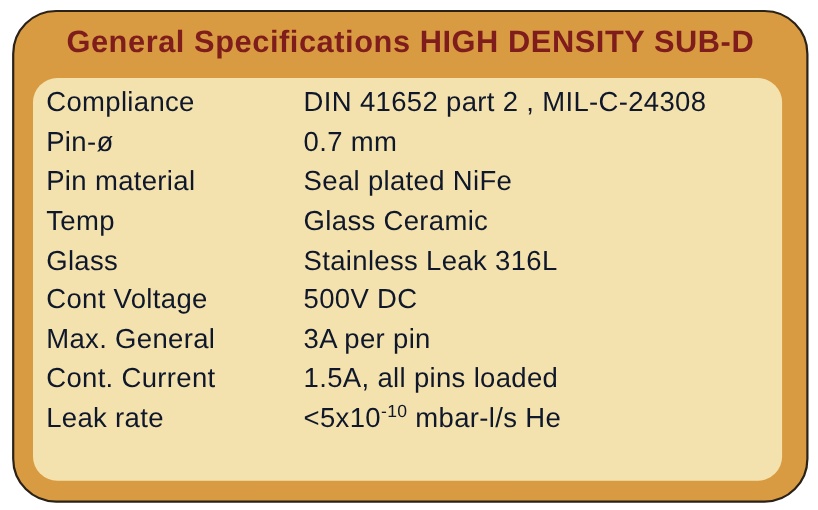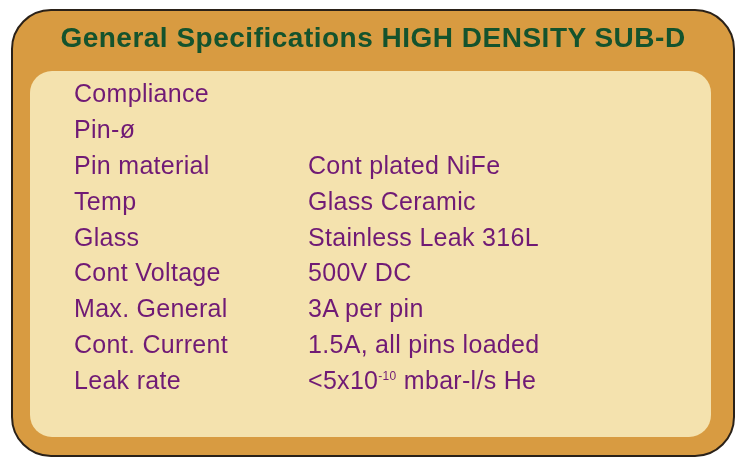--- a/index.html
+++ b/index.html
@@ -21,75 +21,76 @@
     background: #d89b41;
     border: 2px solid #2a2118;
     border-radius: 40px;
   }
   .card-title {
     margin-top: 11px;
     text-align: center;
     font-size: 28px;
     font-weight: bold;
     letter-spacing: 0.5px;
-    color: #14532d;
+    color: #7f1d1d;
     white-space: nowrap;
   }
   .panel {
     position: absolute;
     left: 17px;
     top: 60px;
     width: 681px;
     height: 366px;
     box-sizing: border-box;
     background: #f4e2ae;
     border-radius: 22px;
     padding: 5px 0 0 12px;
   }
   .row {
     display: flex;
     align-items: center;
     height: 35.8px;
     font-size: 25px;
     letter-spacing: 0.3px;
-    color: #701a75;
+    color: #0f172a;
     white-space: nowrap;
-    margin-left: 32px;
   }
   .label {
     flex: none;
     width: 234px;
   }
   .value sup, sup {
-    font-size: 12px;
+    font-size: 16px;
     vertical-align: super;
     line-height: 0;
   }
 </style>
 </head>
 <body>
 
 <div class="page">
   <div class="card">
 
     <div class="card-title">General Specifications HIGH DENSITY SUB-D</div>
 
     <div class="panel">
 
       <div class="row">
         <span class="label">Compliance</span>
+        <span class="value">DIN 41652 part 2 , MIL-C-24308</span>
       </div>
 
       <div class="row">
         <span class="label">Pin-ø</span>
+        <span class="value">0.7 mm</span>
       </div>
 
       <div class="row">
         <span class="label">Pin material</span>
-        <span class="value">Cont plated NiFe</span>
+        <span class="value">Seal plated NiFe</span>
       </div>
 
       <div class="row">
         <span class="label">Temp</span>
         <span class="value">Glass Ceramic</span>
       </div>
 
       <div class="row">
         <span class="label">Glass</span>
         <span class="value">Stainless Leak 316L</span>

